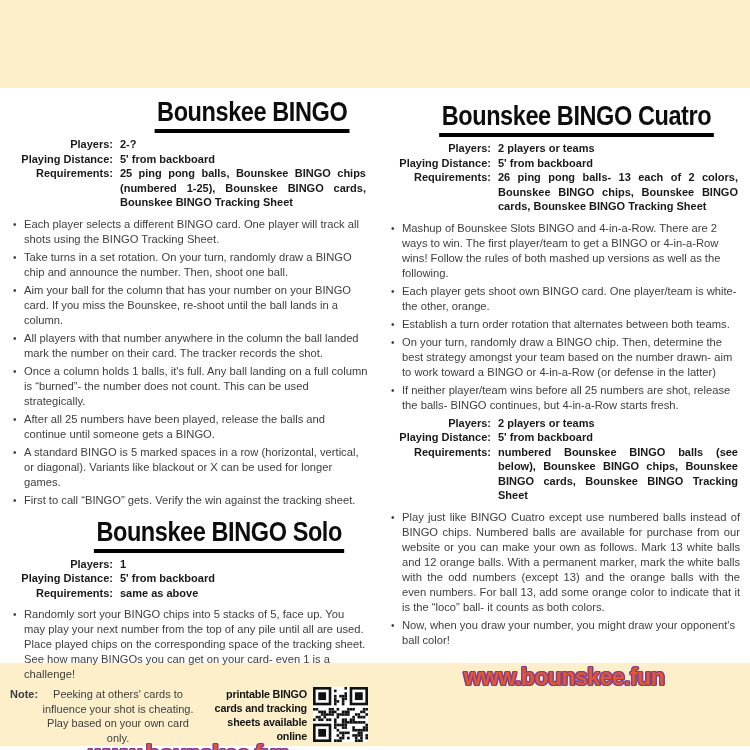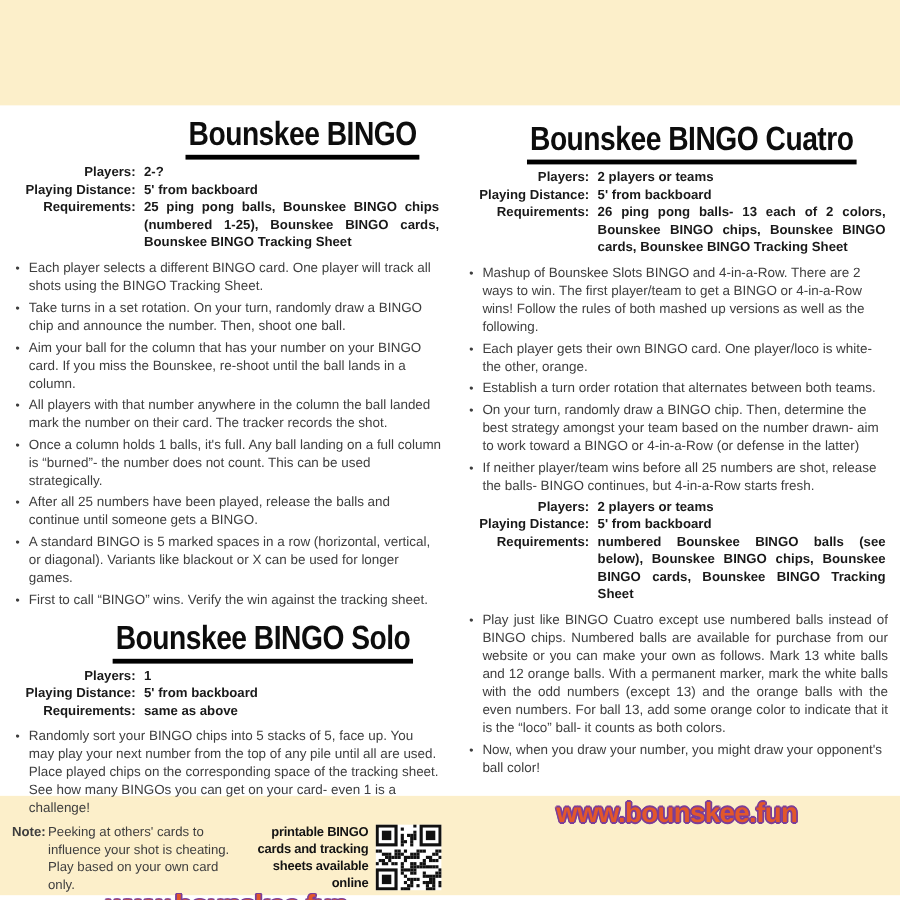--- a/index.html
+++ b/index.html
@@ -22,21 +22,21 @@
      font-size:11px;line-height:14.5px;padding-right:7px;box-sizing:border-box;}
   .meta-value{flex:1;font-weight:bold;color:#191919;font-size:11px;line-height:14.5px;padding-right:2px;}
   .meta-value.justify{text-align:justify;}
   .bullets{margin:7px 0 0;}
   .bullet{display:flex;font-size:11.2px;line-height:15px;color:#3E3E3E;margin:0 0 3px;}
   .dot{flex:none;width:14px;padding-left:3px;box-sizing:border-box;font-size:10px;}
   .btxt{flex:1;}
   .btxt.justify{text-align:justify;}
   .note-row{display:flex;margin-top:5px;font-size:11px;line-height:14.5px;color:#3E3E3E;align-items:flex-start;}
   .note-label{flex:none;width:30px;font-weight:bold;}
-  .note-text{flex:none;width:156px;}
+  .note-text{flex:none;width:156px;text-align:center;}
   .promo{flex:1;font-weight:bold;color:#141414;text-align:right;font-size:10.8px;
      letter-spacing:-0.2px;line-height:14px;padding:0 6px 0 2px;}
   .qr{flex:none;width:55px;height:55px;}
   .qr svg{display:block;width:55px;height:55px;}
   .url{text-align:center;font-size:23px;font-weight:bold;letter-spacing:-0.5px;
      color:#E2572B;margin-top:2px;
      text-shadow:-1.4px 0 #7B3E99,1.4px 0 #7B3E99,0 -1.4px #7B3E99,0 1.4px #7B3E99,
         -1px -1px #7B3E99,1px -1px #7B3E99,-1px 1px #7B3E99,1px 1px #7B3E99;}
   .col-left .url{margin-top:-4px;}
   .col-right .url{margin-top:16px;}
@@ -92,21 +92,21 @@
           <div class="bullet">
             <span class="dot">•</span>
             <span class="btxt">After all 25 numbers have been played, release the balls and continue until someone gets a BINGO.</span>
           </div>
           <div class="bullet">
             <span class="dot">•</span>
             <span class="btxt">A standard BINGO is 5 marked spaces in a row (horizontal, vertical, or diagonal). Variants like blackout or X can be used for longer games.</span>
           </div>
           <div class="bullet">
             <span class="dot">•</span>
-            <span class="btxt">First to call “BINGO” wins. Verify the win against the tracking sheet.</span>
+            <span class="btxt">First to call “BINGO” gets. Verify the win against the tracking sheet.</span>
           </div>
         </div>
 
       <h1><span class="h-inner">Bounskee BINGO Solo</span></h1>
       <div class="meta">
           <div class="meta-row">
             <div class="meta-label">Players:</div>
             <div class="meta-value">1</div>
           </div>
           <div class="meta-row">
@@ -285,21 +285,21 @@
             <div class="meta-value justify">26 ping pong balls- 13 each of 2 colors, Bounskee BINGO chips, Bounskee BINGO cards, Bounskee BINGO Tracking Sheet</div>
           </div>
         </div>
       <div class="bullets">
           <div class="bullet">
             <span class="dot">•</span>
             <span class="btxt">Mashup of Bounskee Slots BINGO and 4-in-a-Row. There are 2 ways to win. The first player/team to get a BINGO or 4-in-a-Row wins! Follow the rules of both mashed up versions as well as the following.</span>
           </div>
           <div class="bullet">
             <span class="dot">•</span>
-            <span class="btxt">Each player gets their own BINGO card. One player/loco is white- the other, orange.</span>
+            <span class="btxt">Each player gets shoot own BINGO card. One player/team is white- the other, orange.</span>
           </div>
           <div class="bullet">
             <span class="dot">•</span>
             <span class="btxt">Establish a turn order rotation that alternates between both teams.</span>
           </div>
           <div class="bullet">
             <span class="dot">•</span>
             <span class="btxt">On your turn, randomly draw a BINGO chip. Then, determine the best strategy amongst your team based on the number drawn- aim to work toward a BINGO or 4-in-a-Row (or defense in the latter)</span>
           </div>
           <div class="bullet">

